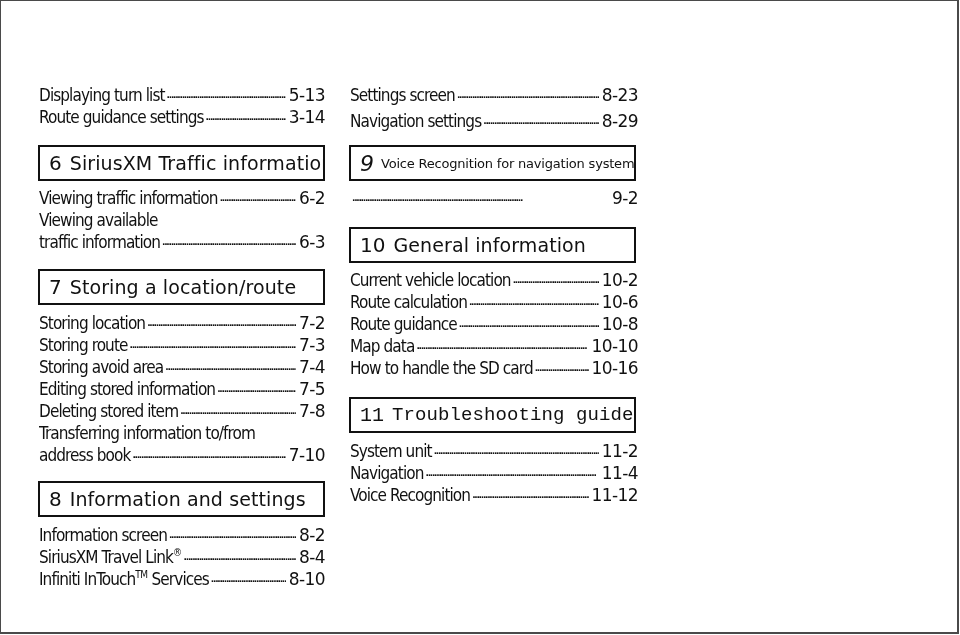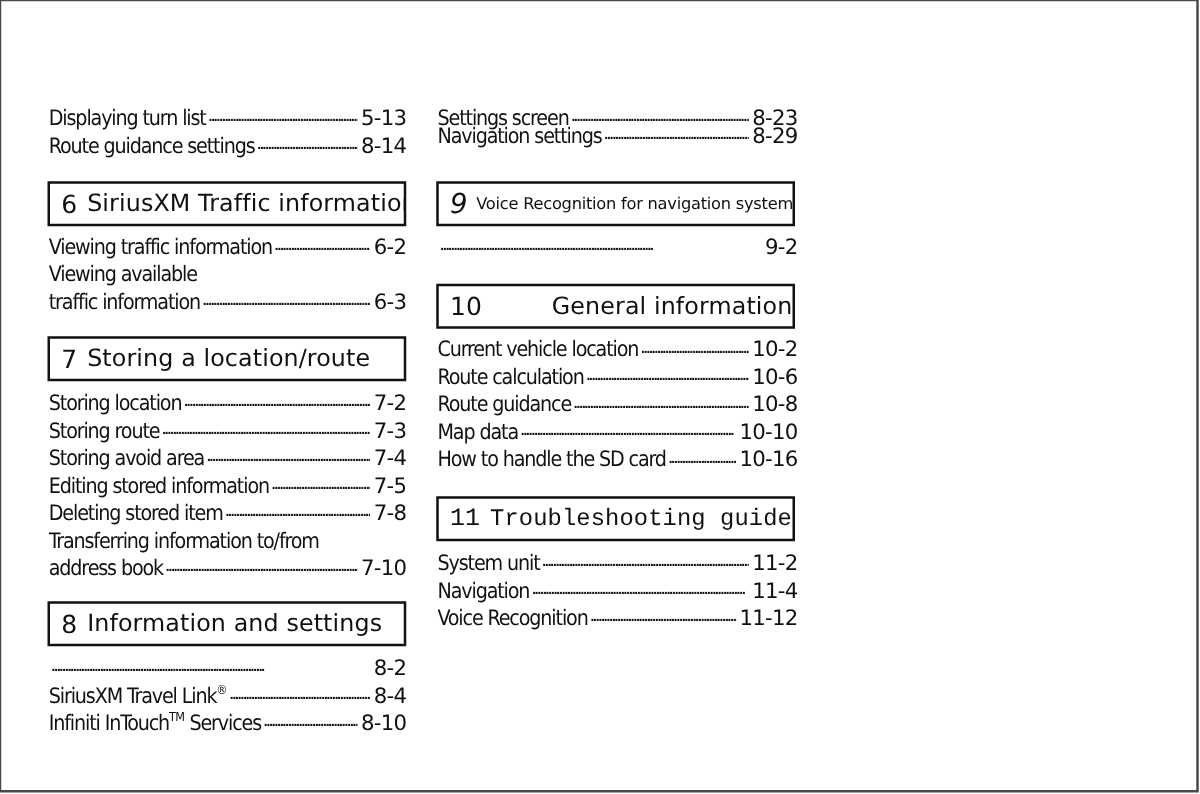--- a/index.html
+++ b/index.html
@@ -53,21 +53,21 @@
 <div class="col col-left">
 
   <div class="entry" style="top:84px">
     <span class="txt">Displaying turn list</span>
     <span class="leader"></span>
     <span class="pg">5-13</span>
   </div>
   <div class="entry" style="top:106px">
     <span class="txt">Route guidance settings</span>
     <span class="leader"></span>
-    <span class="pg">8-14</span>
+    <span class="pg">3-14</span>
   </div>
 
   <div class="section-box" style="top:145px; left:-1px; width:283px;">
     <span class="num">6</span>
     <span class="title">SiriusXM Traffic information</span>
   </div>
   <div class="entry" style="top:187px">
     <span class="txt">Viewing traffic information</span>
     <span class="leader"></span>
     <span class="pg">6-2</span>
@@ -117,20 +117,21 @@
     <span class="txt">address book</span>
     <span class="leader"></span>
     <span class="pg">7-10</span>
   </div>
 
   <div class="section-box" style="top:481px; left:-1px; width:283px;">
     <span class="num">8</span>
     <span class="title">Information and settings</span>
   </div>
   <div class="entry" style="top:524px">
+    <span class="txt">Information screen</span>
     <span class="leader"></span>
     <span class="pg">8-2</span>
   </div>
   <div class="entry" style="top:546px">
     <span class="txt"><span>SiriusXM Travel Link</span><sup>®</sup></span>
     <span class="leader"></span>
     <span class="pg">8-4</span>
   </div>
   <div class="entry" style="top:568px">
     <span class="txt"><span>Infiniti InTouch</span><sup>TM</sup><span style="white-space:pre"> Services</span></span>
@@ -139,36 +140,36 @@
   </div>
 </div>
 
 <div class="col col-right">
 
   <div class="entry" style="top:84px">
     <span class="txt">Settings screen</span>
     <span class="leader"></span>
     <span class="pg">8-23</span>
   </div>
-  <div class="entry" style="top:98px">
+  <div class="entry" style="top:110px">
     <span class="txt">Navigation settings</span>
     <span class="leader"></span>
     <span class="pg">8-29</span>
   </div>
 
   <div class="section-box small" style="top:145px; left:-1px; width:283px;">
     <span class="num">9</span>
     <span class="title">Voice Recognition for navigation system</span>
   </div>
   <div class="entry" style="top:187px">
     <span class="leader"></span>
     <span class="pg">9-2</span>
   </div>
 
-  <div class="section-box" style="top:227px; left:-1px; width:283px;gap:48px;">
+  <div class="section-box" style="top:227px; left:-1px; width:283px;">
     <span class="num">10</span>
     <span class="title">General information</span>
   </div>
   <div class="entry" style="top:269px">
     <span class="txt">Current vehicle location</span>
     <span class="leader"></span>
     <span class="pg">10-2</span>
   </div>
   <div class="entry" style="top:291px">
     <span class="txt">Route calculation</span>

